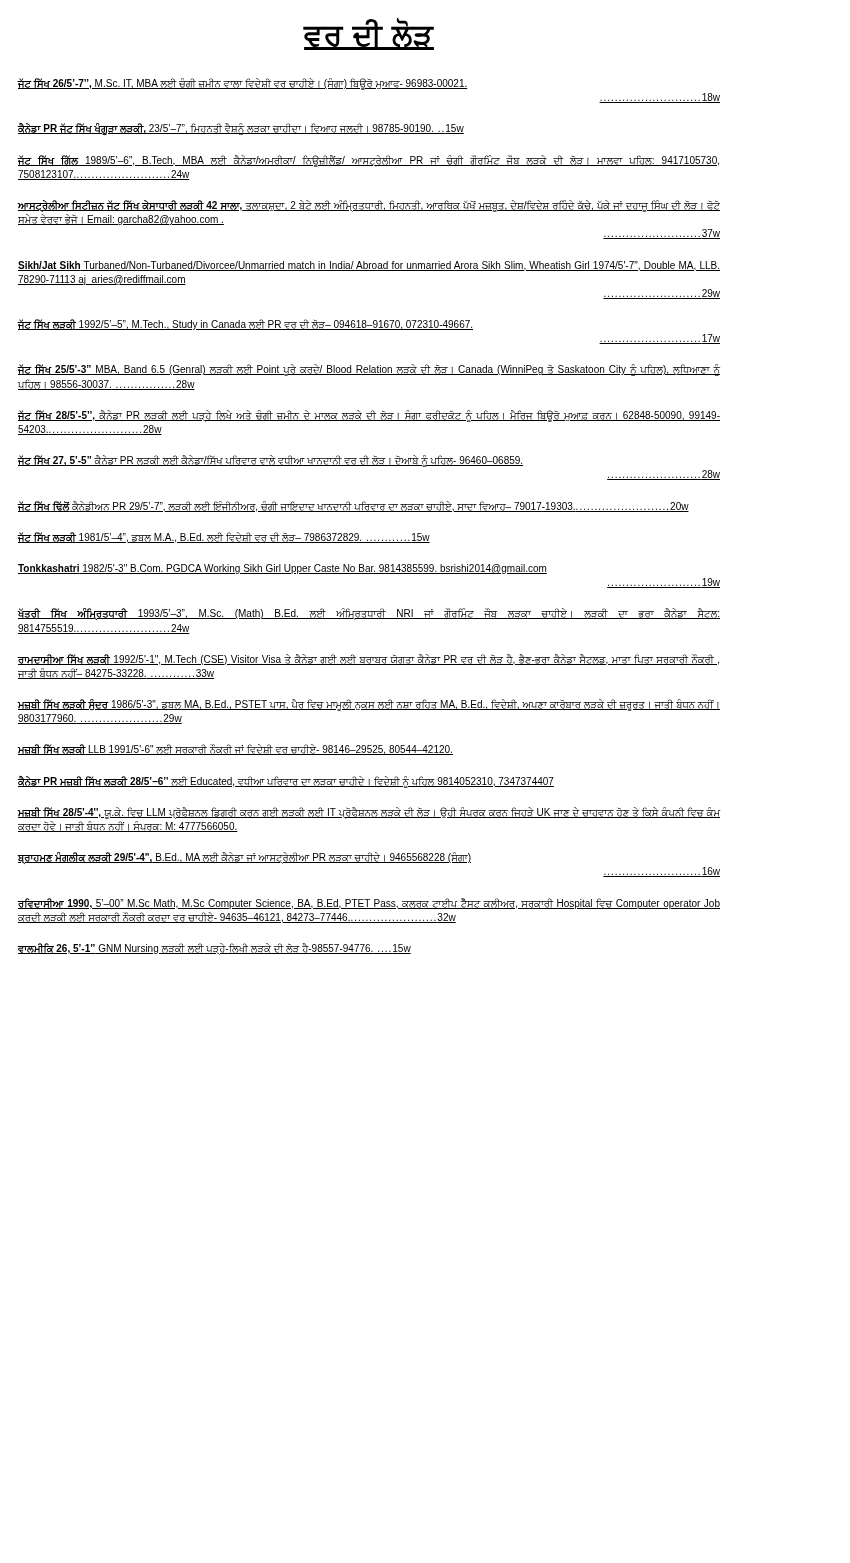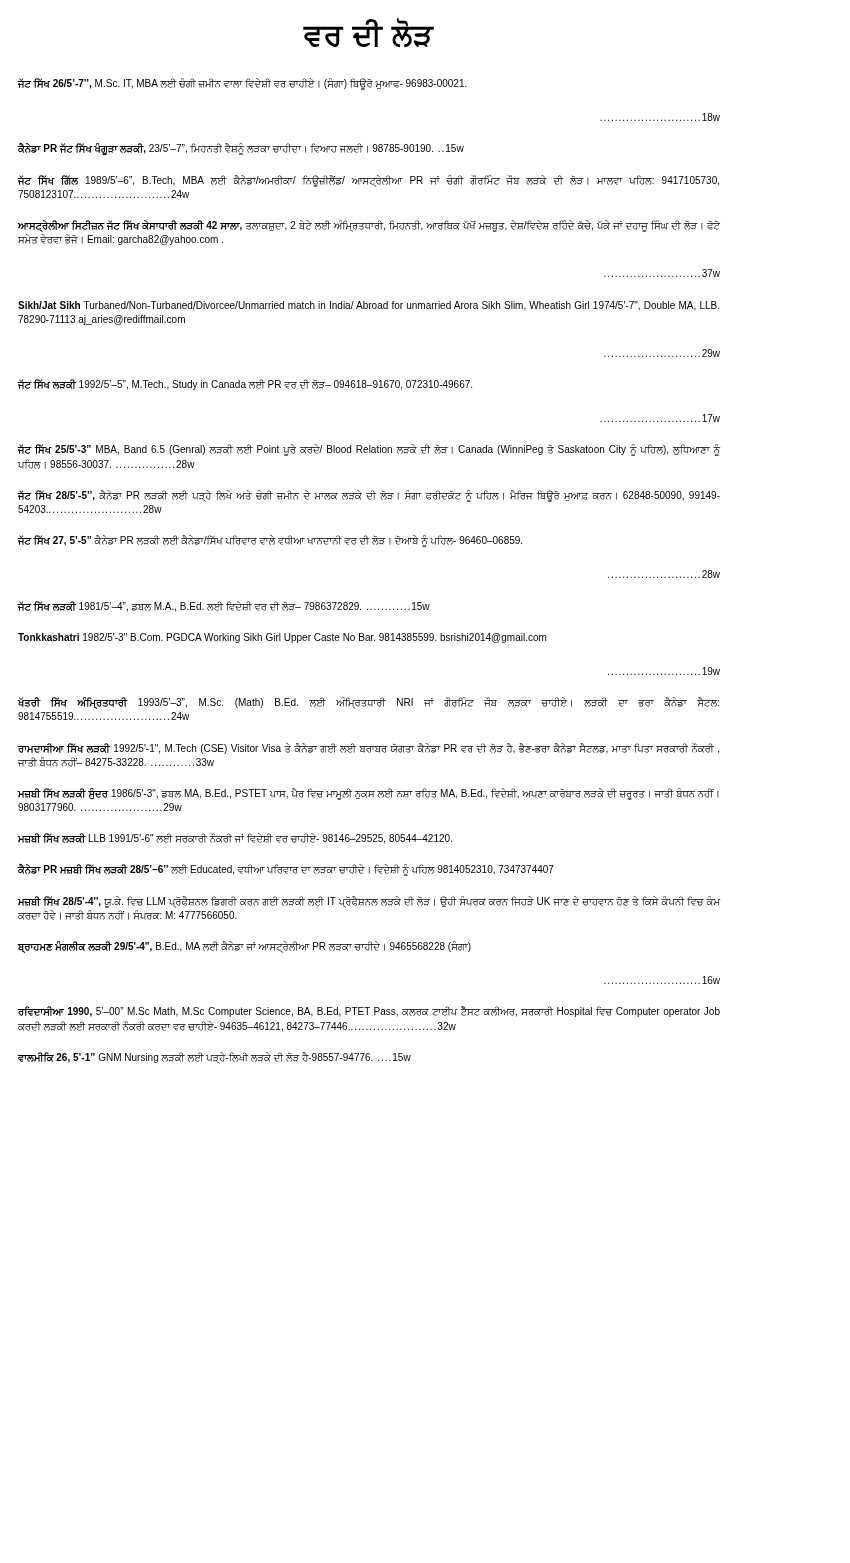--- a/index.html
+++ b/index.html
@@ -10,20 +10,21 @@
   body {
     width: 850px;
     min-height: 1563px;
     font-family: "Liberation Sans", sans-serif;
     color: #000000;
   }
   .page {
     width: 738px;
     box-sizing: border-box;
     padding: 14px 18px 10px 18px;
+    text-decoration: underline;
   }
   .page-title {
     text-align: center;
     font-size: 30px;
     font-weight: bold;
     letter-spacing: 1px;
     margin: 4px 0 26px 0;
     line-height: 1.1;
   }
   .ad-list {
@@ -42,21 +43,20 @@
   .ad.bold-lead .lead {
     font-weight: bold;
   }
   .ad .lead {
     display: inline;
   }
   .wordcount-line {
     display: block;
     text-align: right;
     white-space: nowrap;
-    margin-top: 20px;
   }
   .wordcount-inline {
     white-space: nowrap;
     margin-top: 43px;
   }
   .dots {
     letter-spacing: 1px;
   }
 </style>
 </head>
@@ -70,20 +70,21 @@
 
   <div class="ad bold-lead"><span class="lead">ਜੱਟ ਸਿੱਖ 26/5’-7’’,</span><span class="body">  M.Sc. IT, MBA ਲਈ ਚੰਗੀ ਜ਼ਮੀਨ ਵਾਲਾ ਵਿਦੇਸ਼ੀ ਵਰ ਚਾਹੀਏ। (ਸੰਗਾ) ਬਿਊਰੋ ਮੁਆਫ- 96983-00021.</span><span class="wordcount-line"><span class="dots">...........................</span><span>18w</span></span></div>
       <div class="ad bold-lead"><span class="lead">ਕੈਨੇਡਾ PR ਜੱਟ ਸਿੱਖ ਖੰਗੂੜਾ ਲੜਕੀ,</span><span class="body"> 23/5’–7”, ਮਿਹਨਤੀ ਵੈਸ਼ਨੂੰ ਲੜਕਾ ਚਾਹੀਦਾ। ਵਿਆਹ ਜਲਦੀ। 98785-90190.</span><span class="wordcount-inline"><span class="dots"> ..</span><span>15w</span></span></div>
       <div class="ad bold-lead"><span class="lead">ਜੱਟ ਸਿੱਖ ਗਿੱਲ</span><span class="body"> 1989/5’–6”, B.Tech, MBA ਲਈ ਕੈਨੇਡਾ/ਅਮਰੀਕਾ/ ਨਿਊਜ਼ੀਲੈਂਡ/ ਆਸਟ੍ਰੇਲੀਆ PR ਜਾਂ ਚੰਗੀ ਗੌਰਮਿੰਟ ਜੌਬ ਲੜਕੇ ਦੀ ਲੋੜ। ਮਾਲਵਾ ਪਹਿਲ: 9417105730, 7508123107.</span><span class="wordcount-inline"><span class="dots">.........................</span><span>24w</span></span></div>
       <div class="ad bold-lead"><span class="lead">ਆਸਟ੍ਰੇਲੀਆ ਸਿਟੀਜ਼ਨ ਜੱਟ ਸਿੱਖ ਕੇਸਾਧਾਰੀ ਲੜਕੀ 42 ਸਾਲਾ,</span><span class="body"> ਤਲਾਕਸ਼ੁਦਾ, 2 ਬੇਟੇ ਲਈ ਅੰਮ੍ਰਿਤਧਾਰੀ, ਮਿਹਨਤੀ, ਆਰਥਿਕ ਪੱਖੋਂ ਮਜ਼ਬੂਤ, ਦੇਸ਼/ਵਿਦੇਸ਼ ਰਹਿੰਦੇ ਕੱਚੇ, ਪੱਕੇ ਜਾਂ ਦਹਾਜੂ ਸਿੰਘ ਦੀ ਲੋੜ। ਫੋਟੋ ਸਮੇਤ ਵੇਰਵਾ ਭੇਜੋ। Email: garcha82@yahoo.com .</span><span class="wordcount-line"><span class="dots">..........................</span><span>37w</span></span></div>
       <div class="ad bold-lead"><span class="lead">Sikh/Jat Sikh</span><span class="body"> Turbaned/Non-Turbaned/Divorcee/Unmarried  match in India/ Abroad for unmarried Arora Sikh Slim, Wheatish Girl 1974/5'-7",  Double MA, LLB. 78290-71113  aj_aries@rediffmail.com</span><span class="wordcount-line"><span class="dots">..........................</span><span>29w</span></span></div>
       <div class="ad bold-lead"><span class="lead">ਜੱਟ ਸਿੱਖ ਲੜਕੀ</span><span class="body"> 1992/5’–5”,  M.Tech., Study in Canada ਲਈ PR ਵਰ ਦੀ ਲੋੜ– 094618–91670,  072310-49667.</span><span class="wordcount-line"><span class="dots">...........................</span><span>17w</span></span></div>
       <div class="ad bold-lead"><span class="lead">ਜੱਟ ਸਿੱਖ 25/5’-3’’</span><span class="body">  MBA, Band 6.5 (Genral) ਲੜਕੀ ਲਈ Point ਪੂਰੇ ਕਰਦੇ/ Blood Relation ਲੜਕੇ ਦੀ ਲੋੜ। Canada (WinniPeg ਤੋ Saskatoon City ਨੂੰ ਪਹਿਲ), ਲੁਧਿਆਣਾ ਨੂੰ ਪਹਿਲ। 98556-30037.</span><span class="wordcount-inline"><span class="dots"> ................</span><span>28w</span></span></div>
       <div class="ad bold-lead"><span class="lead">ਜੱਟ ਸਿੱਖ 28/5’-5’’,</span><span class="body">  ਕੈਨੇਡਾ PR ਲੜਕੀ ਲਈ ਪੜ੍ਹੇ ਲਿਖੇ ਅਤੇ ਚੰਗੀ ਜ਼ਮੀਨ ਦੇ ਮਾਲਕ ਲੜਕੇ ਦੀ ਲੋੜ। ਸੰਗਾ ਫਰੀਦਕੋਟ ਨੂੰ ਪਹਿਲ। ਮੈਰਿਜ ਬਿਊਰੋ ਮੁਆਫ਼ ਕਰਨ। 62848-50090,  99149-54203.</span><span class="wordcount-inline"><span class="dots">.........................</span><span>28w</span></span></div>
       <div class="ad bold-lead"><span class="lead">ਜੱਟ ਸਿੱਖ 27, 5’-5’’</span><span class="body"> ਕੈਨੇਡਾ PR ਲੜਕੀ ਲਈ ਕੈਨੇਡਾ/ਸਿੱਖ ਪਰਿਵਾਰ ਵਾਲੇ ਵਧੀਆ ਖਾਨਦਾਨੀ ਵਰ ਦੀ ਲੋੜ। ਦੋਆਬੇ ਨੂੰ ਪਹਿਲ- 96460–06859.</span><span class="wordcount-line"><span class="dots">.........................</span><span>28w</span></span></div>
+      <div class="ad bold-lead"><span class="lead">ਜੱਟ ਸਿੱਖ ਢਿੱਲੋਂ</span><span class="body"> ਕੈਨੇਡੀਅਨ PR 29/5’-7”,  ਲੜਕੀ ਲਈ ਇੰਜੀਨੀਅਰ, ਚੰਗੀ ਜਾਇਦਾਦ ਖਾਨਦਾਨੀ ਪਰਿਵਾਰ ਦਾ ਲੜਕਾ ਚਾਹੀਏ, ਸਾਦਾ ਵਿਆਹ– 79017-19303.</span><span class="wordcount-inline"><span class="dots">.........................</span><span>20w</span></span></div>
       <div class="ad bold-lead"><span class="lead">ਜੱਟ ਸਿੱਖ ਲੜਕੀ</span><span class="body"> 1981/5’–4”,  ਡਬਲ M.A., B.Ed. ਲਈ ਵਿਦੇਸ਼ੀ ਵਰ ਦੀ ਲੋੜ– 7986372829.</span><span class="wordcount-inline"><span class="dots">  ............</span><span>15w</span></span></div>
       <div class="ad bold-lead"><span class="lead">Tonkkashatri</span><span class="body"> 1982/5'-3"  B.Com. PGDCA Working Sikh Girl Upper Caste No Bar. 9814385599. bsrishi2014@gmail.com</span><span class="wordcount-line"><span class="dots">.........................</span><span>19w</span></span></div>
       <div class="ad bold-lead"><span class="lead">ਖੱਤਰੀ ਸਿੱਖ ਅੰਮ੍ਰਿਤਧਾਰੀ</span><span class="body"> 1993/5’–3”,  M.Sc. (Math) B.Ed. ਲਈ ਅੰਮ੍ਰਿਤਧਾਰੀ NRI ਜਾਂ ਗੌਰਮਿੰਟ ਜੌਬ ਲੜਕਾ ਚਾਹੀਏ। ਲੜਕੀ ਦਾ ਭਰਾ ਕੈਨੇਡਾ ਸੈਟਲ: 9814755519.</span><span class="wordcount-inline"><span class="dots">.........................</span><span>24w</span></span></div>
       <div class="ad bold-lead"><span class="lead">ਰਾਮਦਾਸੀਆ ਸਿੱਖ ਲੜਕੀ</span><span class="body"> 1992/5'-1", M.Tech (CSE) Visitor Visa ਤੇ ਕੈਨੇਡਾ ਗਈ ਲਈ ਬਰਾਬਰ ਯੋਗਤਾ ਕੈਨੇਡਾ PR ਵਰ ਦੀ ਲੋੜ ਹੈ, ਭੈਣ-ਭਰਾ  ਕੈਨੇਡਾ ਸੈਟਲਡ, ਮਾਤਾ ਪਿਤਾ ਸਰਕਾਰੀ ਨੌਕਰੀ , ਜਾਤੀ ਬੰਧਨ ਨਹੀਂ– 84275-33228.</span><span class="wordcount-inline"><span class="dots">   ............</span><span>33w</span></span></div>
       <div class="ad bold-lead"><span class="lead">ਮਜ਼ਬੀ ਸਿੱਖ ਲੜਕੀ ਸੁੰਦਰ</span><span class="body"> 1986/5'-3", ਡਬਲ MA, B.Ed., PSTET ਪਾਸ, ਪੈਰ ਵਿਚ ਮਾਮੂਲੀ ਨੁਕਸ ਲਈ ਨਸ਼ਾ ਰਹਿਤ MA, B.Ed., ਵਿਦੇਸ਼ੀ, ਅਪਣਾ ਕਾਰੋਬਾਰ ਲੜਕੇ ਦੀ ਜ਼ਰੂਰਤ। ਜਾਤੀ ਬੰਧਨ ਨਹੀਂ। 9803177960.</span><span class="wordcount-inline"><span class="dots">   ......................</span><span>29w</span></span></div>
       <div class="ad bold-lead"><span class="lead">ਮਜ਼ਬੀ ਸਿੱਖ ਲੜਕੀ</span><span class="body"> LLB 1991/5'-6" ਲਈ ਸਰਕਾਰੀ ਨੌਕਰੀ ਜਾਂ ਵਿਦੇਸ਼ੀ ਵਰ ਚਾਹੀਏ- 98146–29525,  80544–42120.</span></div>
       <div class="ad bold-lead"><span class="lead">ਕੈਨੇਡਾ PR ਮਜ਼ਬੀ ਸਿੱਖ ਲੜਕੀ 28/5’–6’’</span><span class="body">   ਲਈ Educated, ਵਧੀਆ ਪਰਿਵਾਰ ਦਾ ਲੜਕਾ ਚਾਹੀਦੇ। ਵਿਦੇਸ਼ੀ ਨੂੰ ਪਹਿਲ 9814052310, 7347374407</span></div>
       <div class="ad bold-lead"><span class="lead">ਮਜ਼ਬੀ ਸਿੱਖ 28/5'-4'',</span><span class="body"> ਯੂ.ਕੇ. ਵਿਚ LLM ਪ੍ਰੋਫੈਸ਼ਨਲ ਡਿਗਰੀ ਕਰਨ ਗਈ ਲੜਕੀ ਲਈ IT ਪ੍ਰੋਫੈਸ਼ਨਲ ਲੜਕੇ ਦੀ ਲੋੜ। ਉਹੀ ਸੰਪਰਕ ਕਰਨ ਜਿਹੜੇ UK ਜਾਣ ਦੇ ਚਾਹਵਾਨ ਹੋਣ ਤੇ ਕਿਸੇ ਕੰਪਨੀ ਵਿਚ ਕੰਮ ਕਰਦਾ ਹੋਵੇ। ਜਾਤੀ ਬੰਧਨ ਨਹੀਂ। ਸੰਪਰਕ: M: 4777566050.</span></div>
       <div class="ad bold-lead"><span class="lead">ਬ੍ਰਾਹਮਣ ਮੰਗਲੀਕ ਲੜਕੀ 29/5'-4",</span><span class="body">  B.Ed., MA ਲਈ ਕੈਨੇਡਾ ਜਾਂ ਆਸਟ੍ਰੇਲੀਆ PR ਲੜਕਾ ਚਾਹੀਦੇ। 9465568228 (ਸੰਗਾ)</span><span class="wordcount-line"><span class="dots">..........................</span><span>16w</span></span></div>
       <div class="ad bold-lead"><span class="lead">ਰਵਿਦਾਸੀਆ 1990,</span><span class="body"> 5’–00”  M.Sc Math, M.Sc Computer Science, BA, B.Ed, PTET Pass, ਕਲਰਕ ਟਾਈਪ ਟੈੱਸਟ ਕਲੀਅਰ, ਸਰਕਾਰੀ Hospital ਵਿਚ Computer operator Job ਕਰਦੀ ਲੜਕੀ ਲਈ ਸਰਕਾਰੀ ਨੌਕਰੀ ਕਰਦਾ ਵਰ ਚਾਹੀਏ- 94635–46121,  84273–77446.</span><span class="wordcount-inline"><span class="dots">.......................</span><span>32w</span></span></div>

